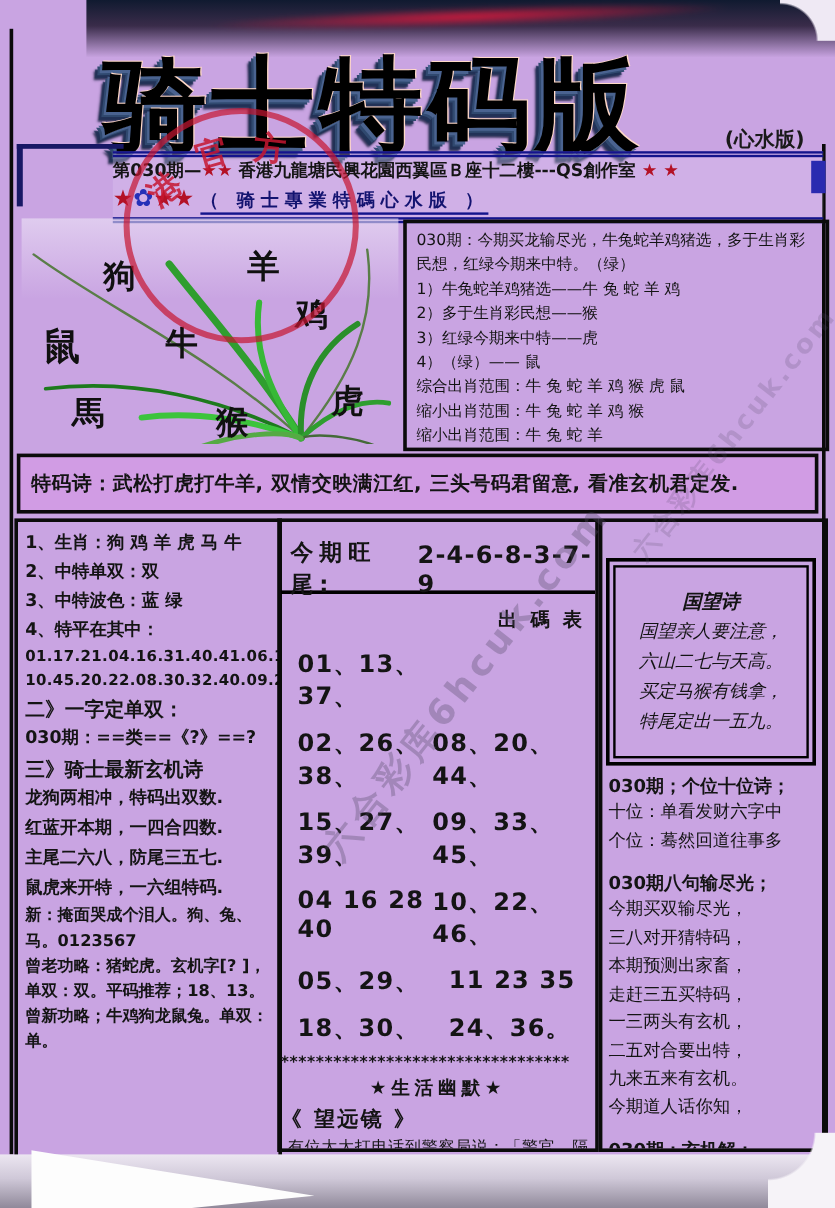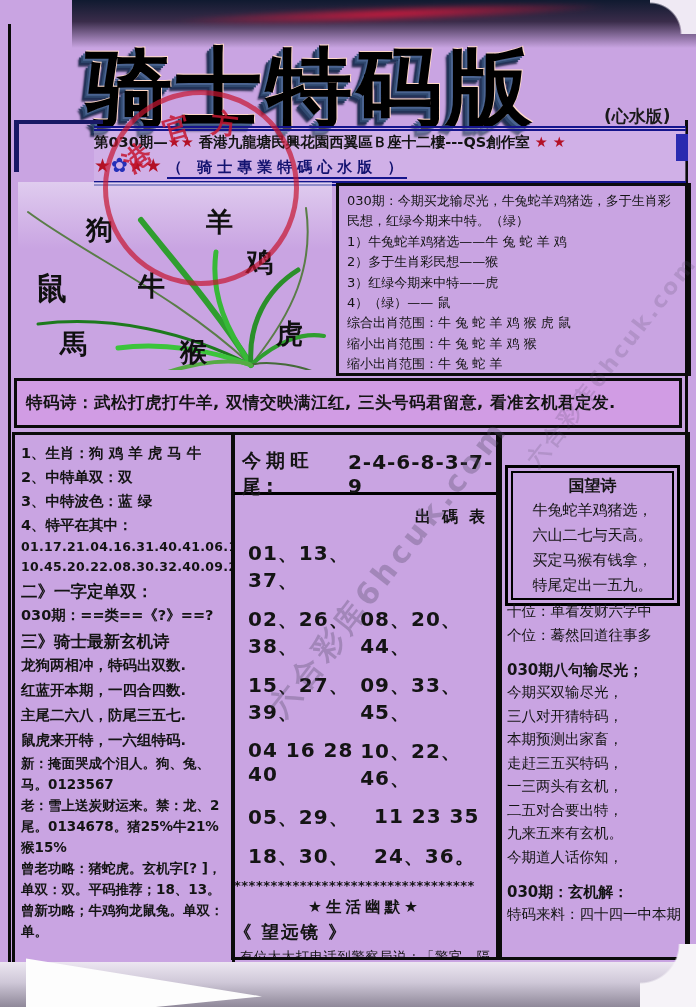--- a/index.html
+++ b/index.html
@@ -94,21 +94,21 @@
   .starsep{margin-top:8px;font-size:13px;letter-spacing:.5px;white-space:nowrap;overflow:hidden;
     font-weight:bold;}
   .humor-title{text-align:center;font-size:15.5px;font-weight:bold;letter-spacing:4px;margin-top:4px;}
   .humor-sub{font-size:17.5px;font-weight:bold;letter-spacing:2px;margin-top:2px;}
   .humor-text{padding:2px 6px 0 6px;font-size:13.2px;line-height:21px;font-weight:500;
     text-align:justify;}
 
   
   .double-box{margin:36px 8px 0 4px;border:2px solid #000;
     box-shadow:0 0 0 3px #c9a4e2,0 0 0 6px #000;
-    padding:0 2px;text-align:center;}
+    padding:16px 2px;text-align:center;font-style:italic;}
   .gw-title{font-size:16px;font-weight:600;line-height:25px;}
   .gw-line{font-size:15px;font-weight:500;line-height:25px;white-space:nowrap;}
   .r-title{font-size:15px;font-weight:bold;margin-top:12px;line-height:22px;}
   .r-line{font-size:14.5px;font-weight:500;line-height:23.5px;white-space:nowrap;}
 
   
   .wm{color:rgba(80,70,100,.32);font-weight:bold;white-space:nowrap;z-index:30;pointer-events:none;}
   .wm1{left:205px;top:430px;font-size:30px;letter-spacing:5px;transform:rotate(-52deg);
     transform-origin:left top;left:260px;top:700px;}
   .wm2{left:500px;top:470px;font-size:22px;letter-spacing:3px;transform:rotate(-52deg);
@@ -203,21 +203,20 @@
     <div class="numline">01.17.21.04.16.31.40.41.06.18.41.42</div>
     <div class="numline">10.45.20.22.08.30.32.40.09.21.34.46</div>
     <div class="sec-title">二》一字定单双：</div>
     <div class="sec2-line">030期：==类==《?》==?</div>
     <div class="sec-title">三》骑士最新玄机诗</div>
     <div class="poemline">龙狗两相冲，特码出双数.</div>
     <div class="poemline">红蓝开本期，一四合四数.</div>
     <div class="poemline">主尾二六八，防尾三五七.</div>
     <div class="poemline">鼠虎来开特，一六组特码.</div>
     <div class="sec4-line">新：掩面哭成个泪人。狗、兔、马。0123567</div>
-    <div class="sec4-line">老：雪上送炭财运来。禁：龙、2尾。0134678。猪25%牛21%猴15%</div>
     <div class="sec4-line">曾老功略：猪蛇虎。玄机字[? ]，单双：双。平码推荐；18、13。</div>
     <div class="sec4-line">曾新功略；牛鸡狗龙鼠兔。单双：单。</div>
   </div>
 
   <div class="abs col col-mid">
     <div class="mid-header">
       <span class="lab">今期旺尾:</span>&nbsp;
       <span class="val">2-4-6-8-3-7-9</span>
     </div>
     <div class="codetable-title">出碼表</div>
@@ -246,25 +245,26 @@
     </div>
     <div class="starsep">*********************************</div>
     <div class="humor-title">★生活幽默★</div>
     <div class="humor-sub">《 望远镜 》</div>
     <div class="humor-text">有位太太打电话到警察局说：「警官，隔壁大楼有位男子裸露身体。」警官说：「女士，我们马上就到。」（五分钟後，这位警官到达现场）警官问：「在那里？女士！」太太说：「就在这里，警官。他依然我行我素，毫无羞耻地裸露着。」警官问：「到底在那里？女士！我并未看到任何裸体男子。」太太说：『你必须使用望远镜才能看到他！』</div>
   </div>
 
   <div class="abs col col-right">
     <div class="double-box">
       <div class="gw-title">国望诗</div>
-      <div class="gw-line">牛兔蛇羊鸡猪选，</div>
+      <div class="gw-line">国望亲人要注意，</div>
       <div class="gw-line">六山二七与天高。</div>
       <div class="gw-line">买定马猴有钱拿，</div>
       <div class="gw-line">特尾定出一五九。</div>
     </div>
+    <div class="r-title">030期；个位十位诗；</div>
     <div class="r-line">十位：单看发财六字中</div>
     <div class="r-line">个位：蓦然回道往事多</div>
     <div class="r-title">030期八句输尽光；</div>
     <div class="r-line">今期买双输尽光，</div>
     <div class="r-line">三八对开猜特码，</div>
     <div class="r-line">本期预测出家畜，</div>
     <div class="r-line">走赶三五买特码，</div>
     <div class="r-line">一三两头有玄机，</div>
     <div class="r-line">二五对合要出特，</div>
     <div class="r-line">九来五来有玄机。</div>

